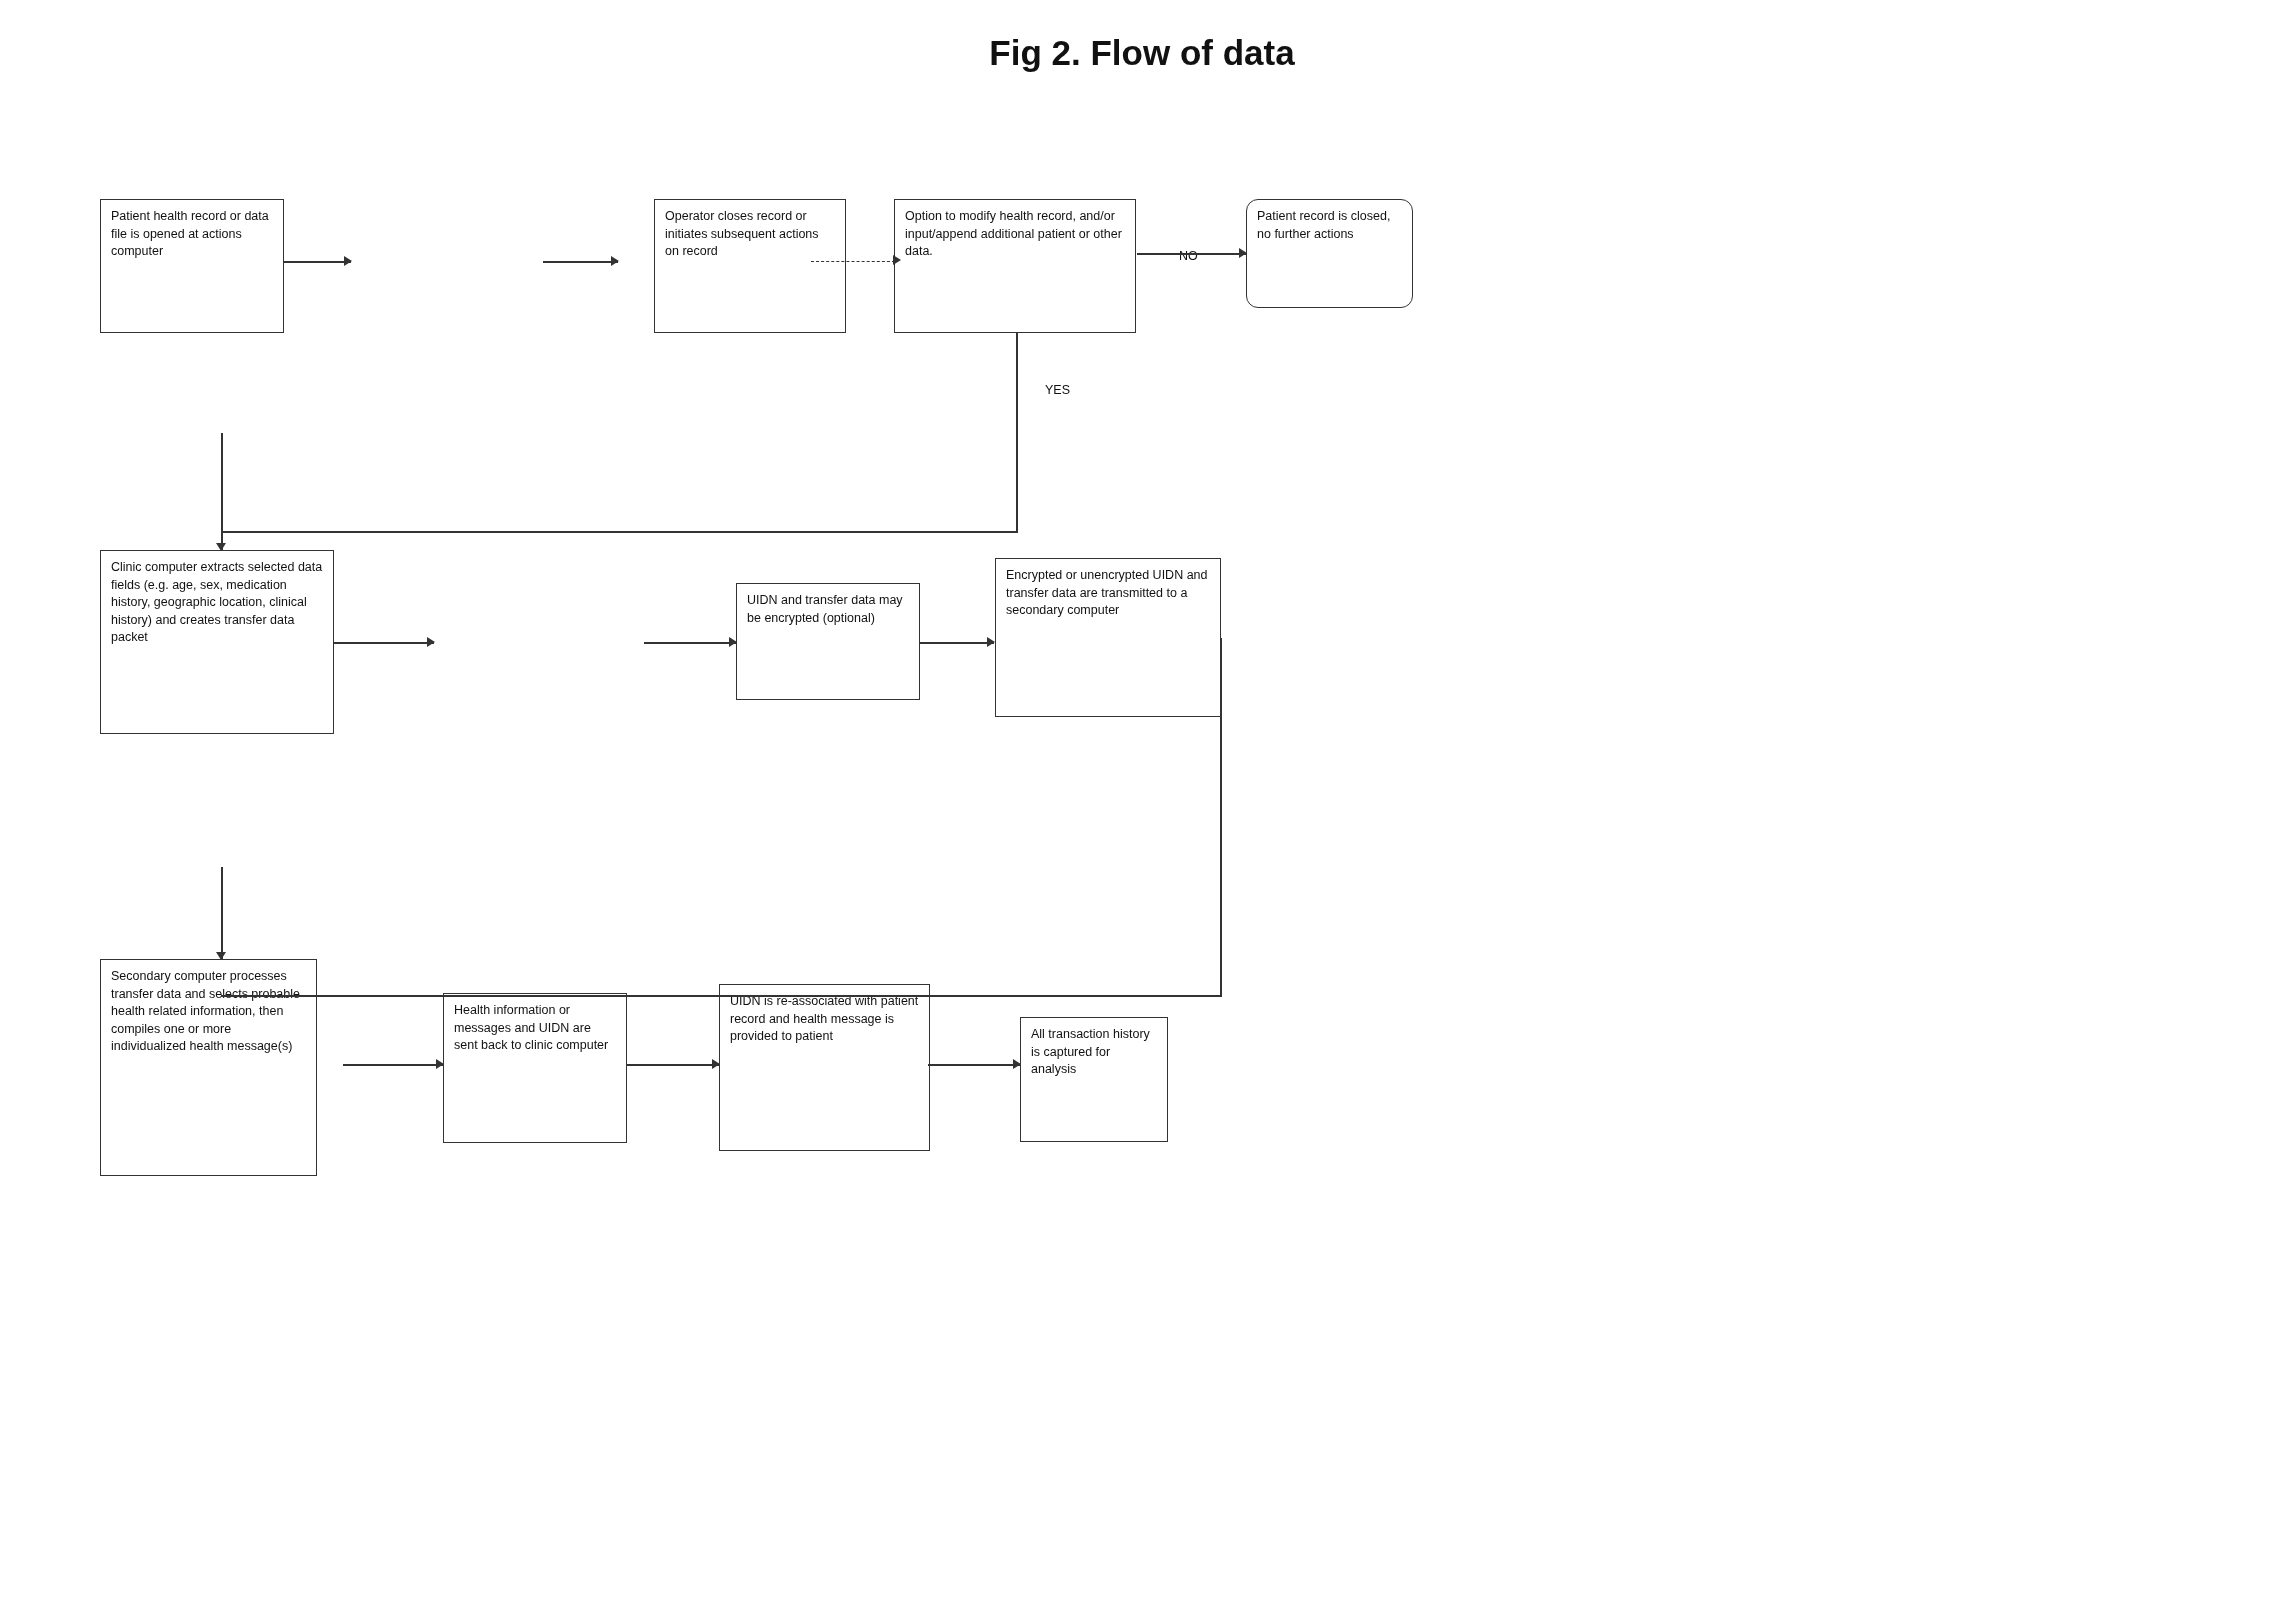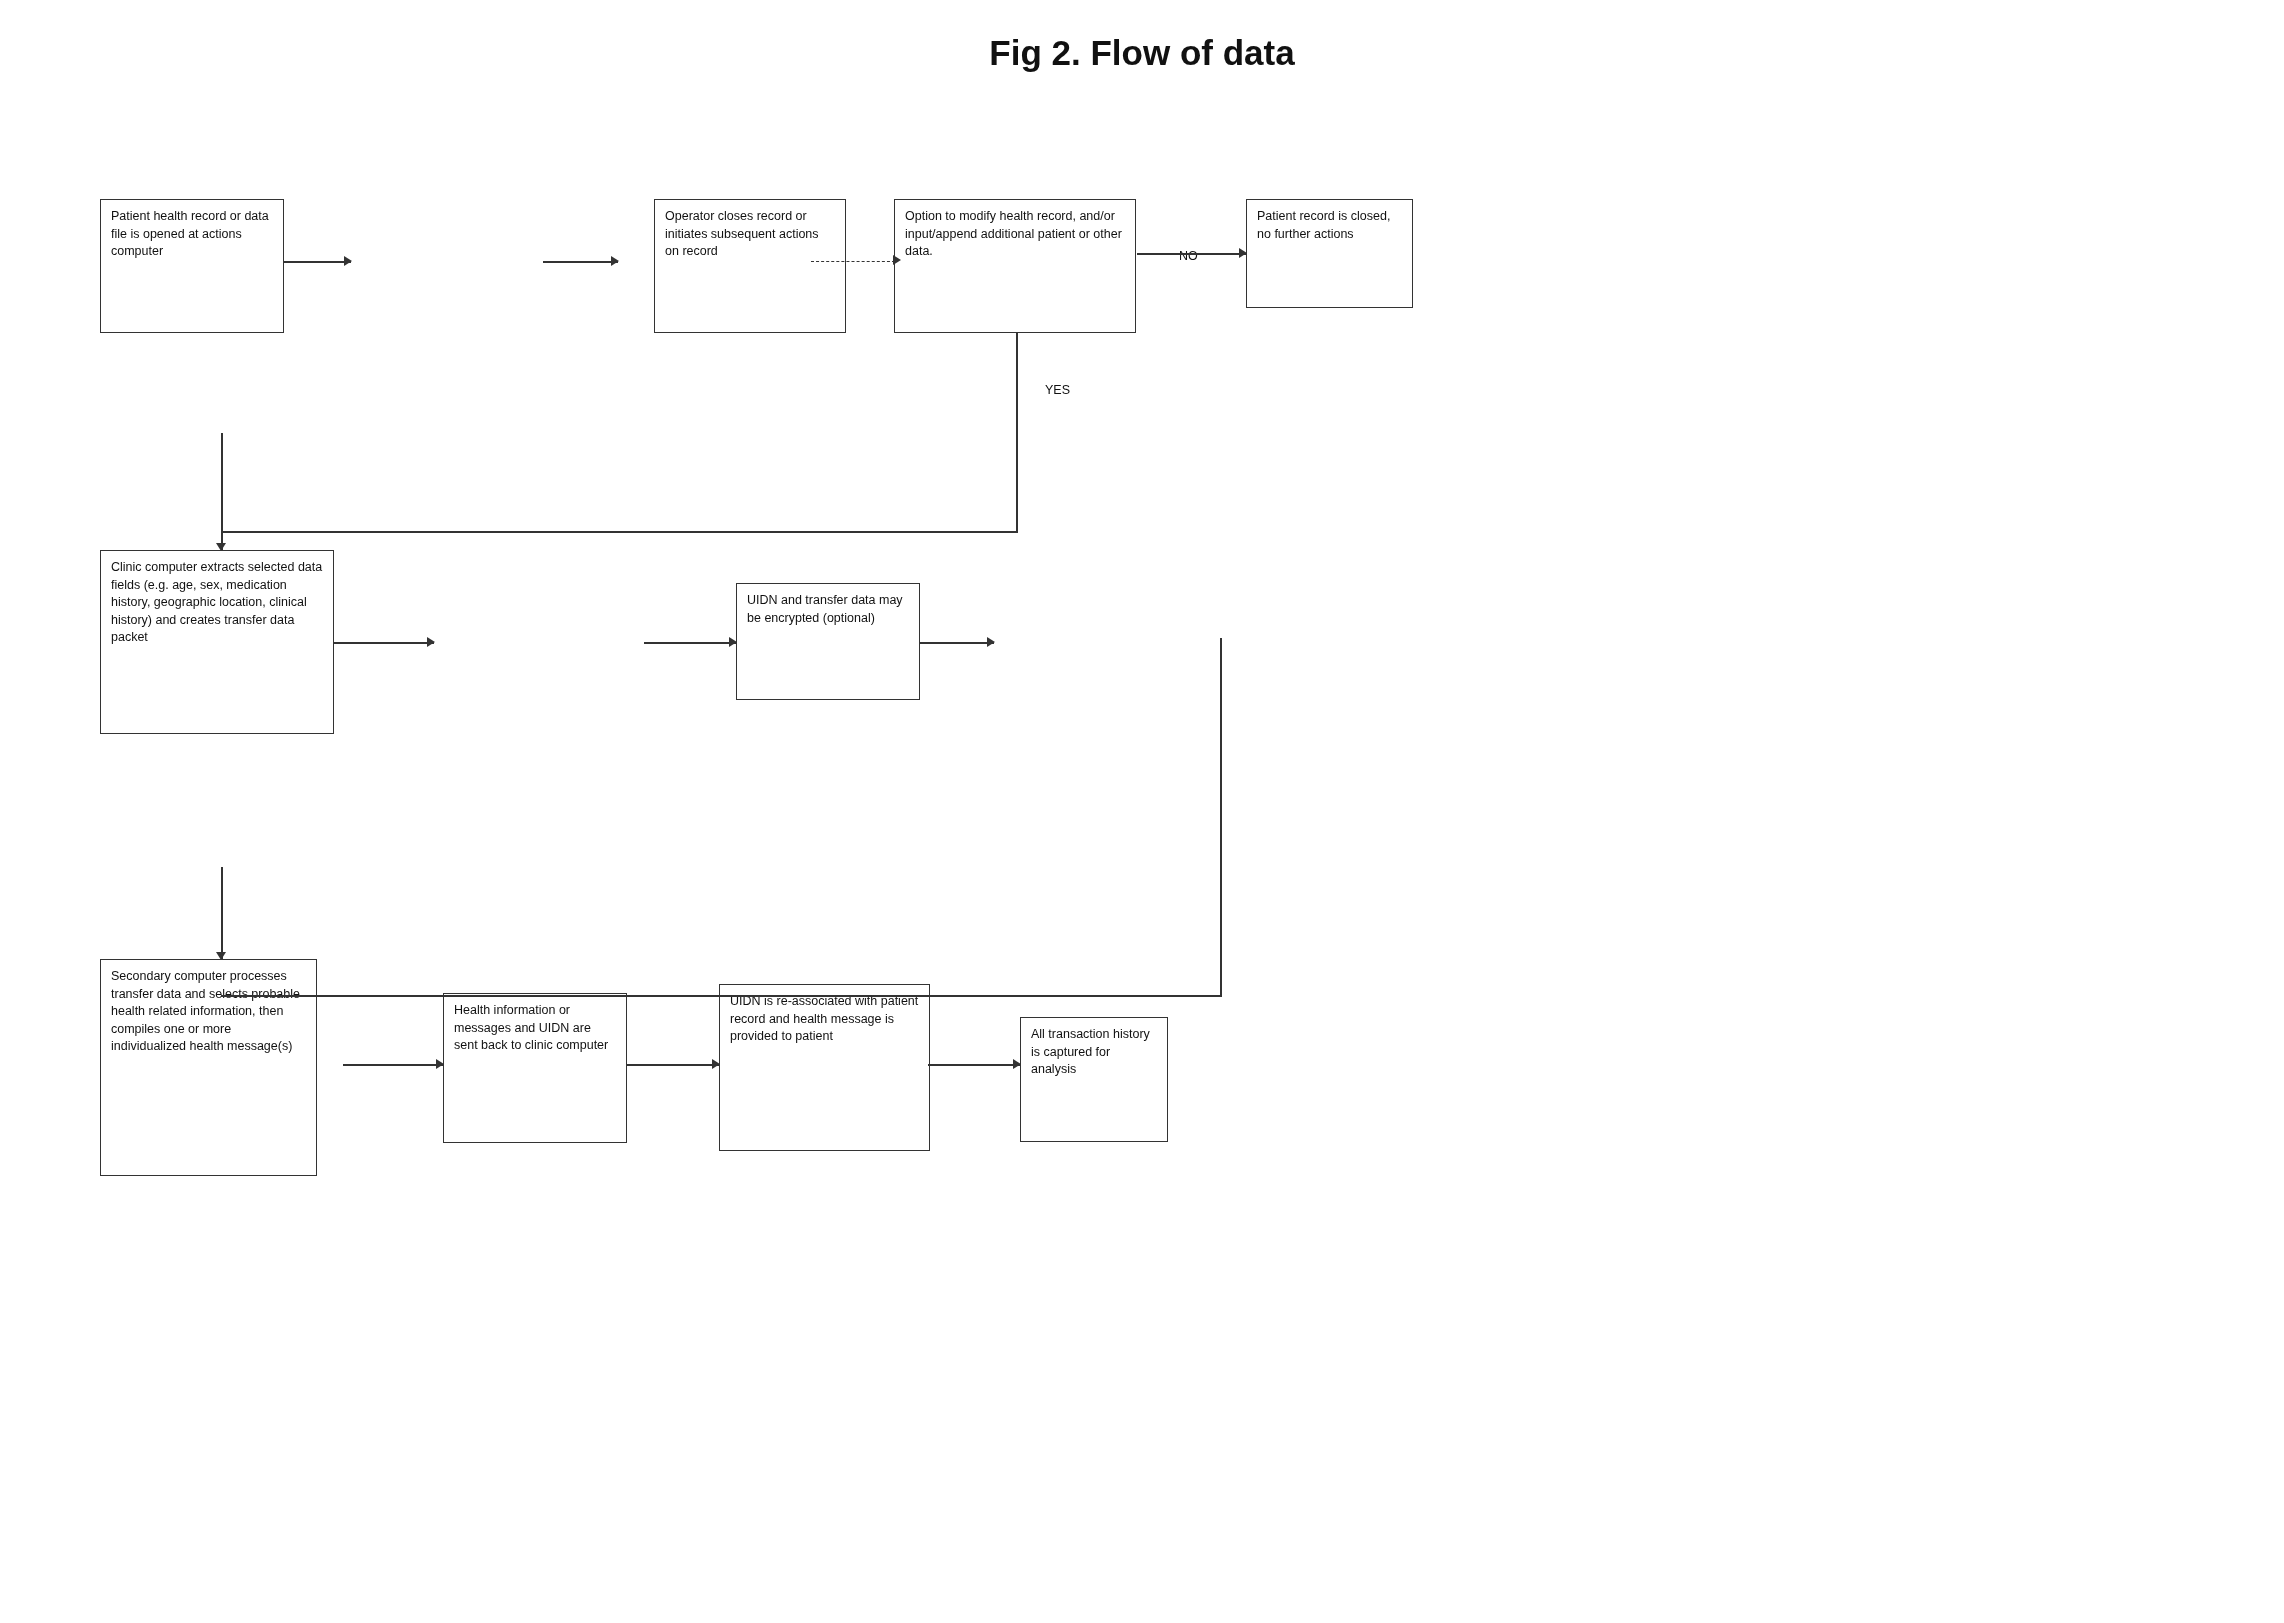--- a/index.html
+++ b/index.html
@@ -87,29 +87,30 @@
 
   <div class="box" style="left:50px; top:84px; width:184px; min-height:134px;">Patient health record or data file is opened at actions computer</div>
 
 
   <div class="box" style="left:568px; top:84px; width:192px; min-height:134px;margin-left:36px;">Operator closes record or initiates subsequent actions on record</div>
 
   <div class="box" style="left:844px; top:84px; width:242px; min-height:134px;">Option to modify health record, and/or input/append additional patient or other data.</div>
 
   <div class="label-text" style="left:1129px; top:134px;">NO</div>
 
-  <div class="box" style="left:1196px; top:84px; width:167px; min-height:109px;">Patient record is closed, no further actions</div>
+  <div class="box" style="left:1196px; top:84px; width:167px; min-height:109px;border-radius:12px;">Patient record is closed, no further actions</div>
 
   <div class="label-text" style="left:995px; top:268px;">YES</div>
 
   <div class="box" style="left:50px; top:435px; width:234px; min-height:184px;">Clinic computer extracts selected data fields (e.g. age, sex, medication history, geographic location, clinical history) and creates transfer data packet</div>
 
 
   <div class="box" style="left:686px; top:468px; width:184px; min-height:117px;">UIDN and transfer data may be encrypted (optional)</div>
 
+  <div class="box" style="left:945px; top:443px; width:226px; min-height:159px;">Encrypted or unencrypted UIDN and transfer data are transmitted to a secondary computer</div>
 
   <div class="box" style="left:50px; top:844px; width:217px; min-height:217px;">Secondary computer processes transfer data and selects probable health related information, then compiles one or more individualized health message(s)</div>
 
   <div class="box" style="left:393px; top:878px; width:184px; min-height:150px;">Health information or messages and UIDN are sent back to clinic computer</div>
 
   <div class="box" style="left:669px; top:869px; width:211px; min-height:167px;">UIDN is re-associated with patient record and health message is provided to patient</div>
 
   <div class="box" style="left:970px; top:886px; width:148px; min-height:125px;margin-top:16px;">All transaction history is captured for analysis</div>
 
   <div class="arrow-h" style="left:234px; top:146px; width:67px;"></div>

